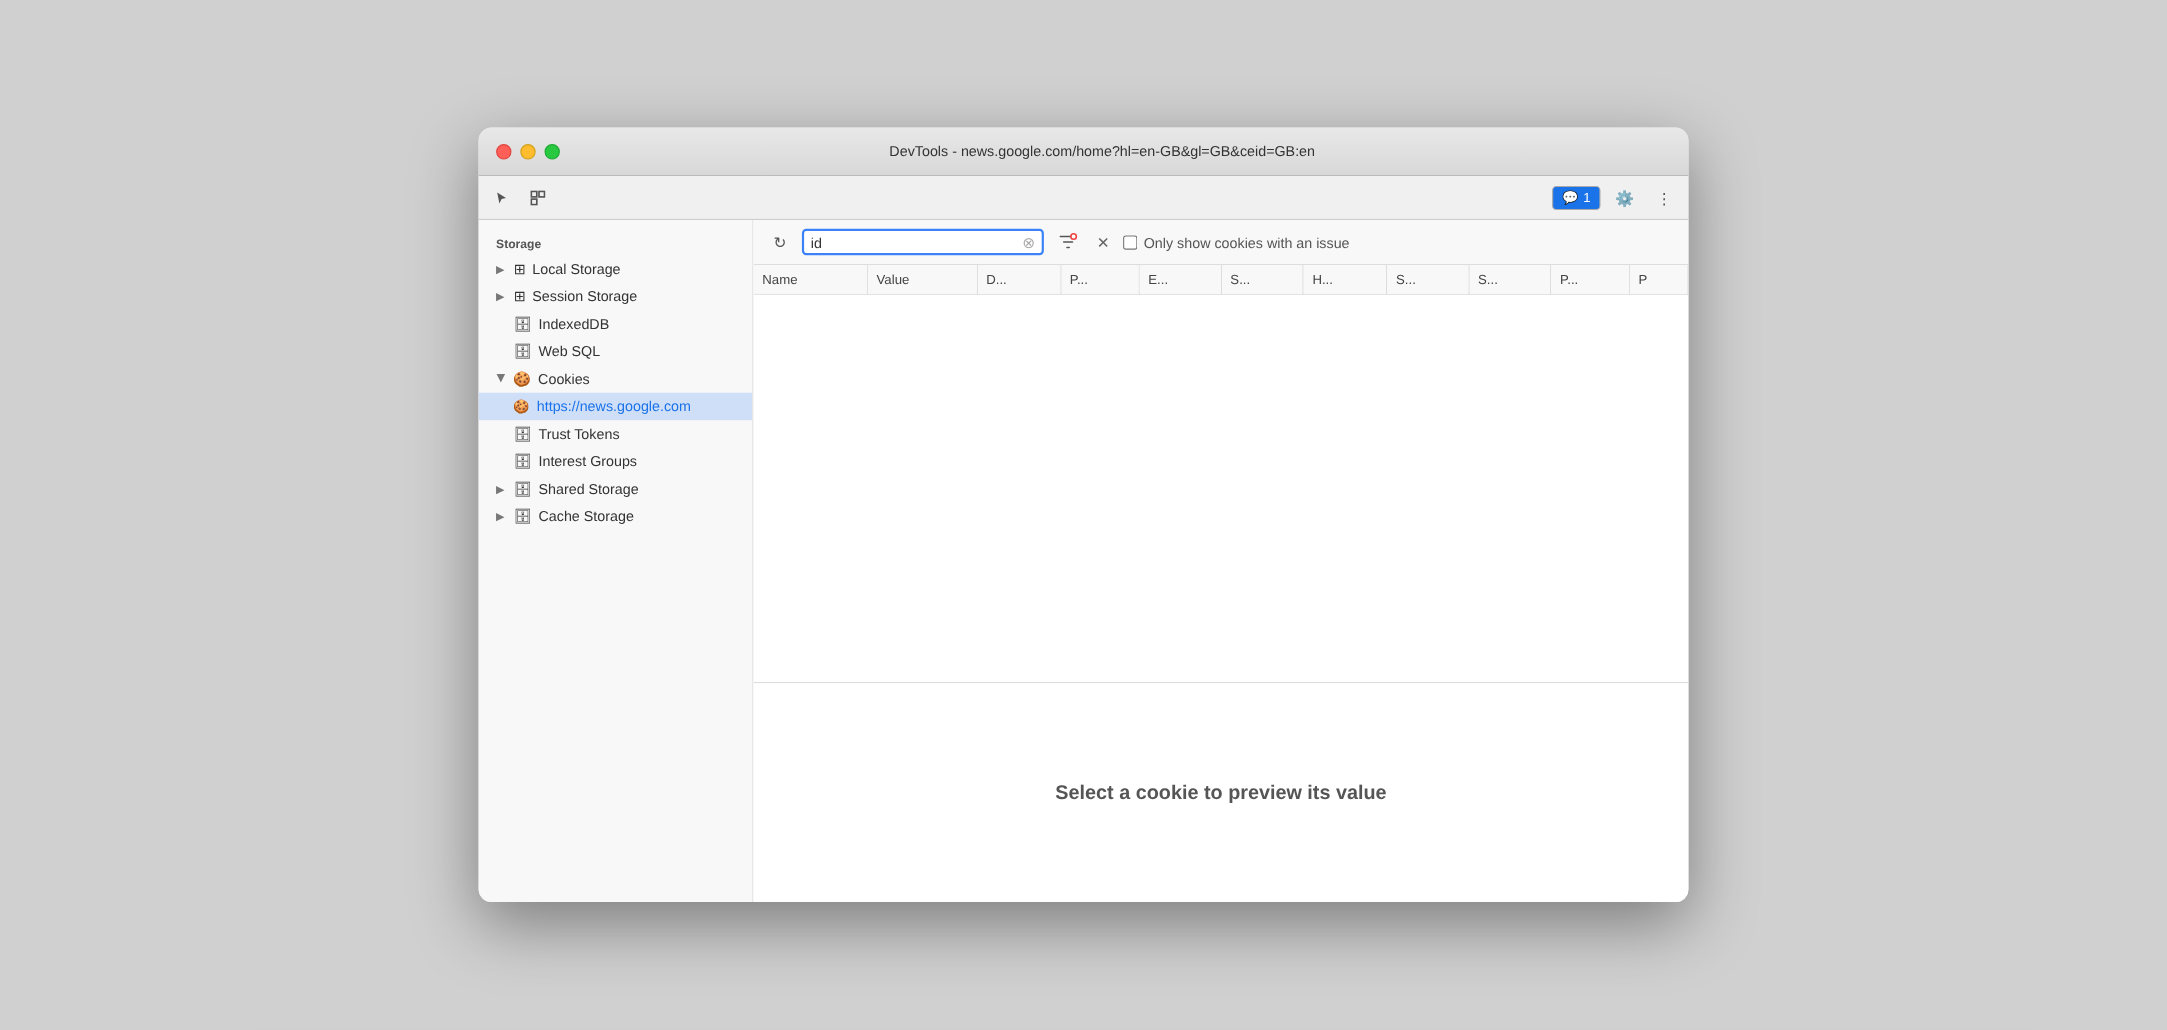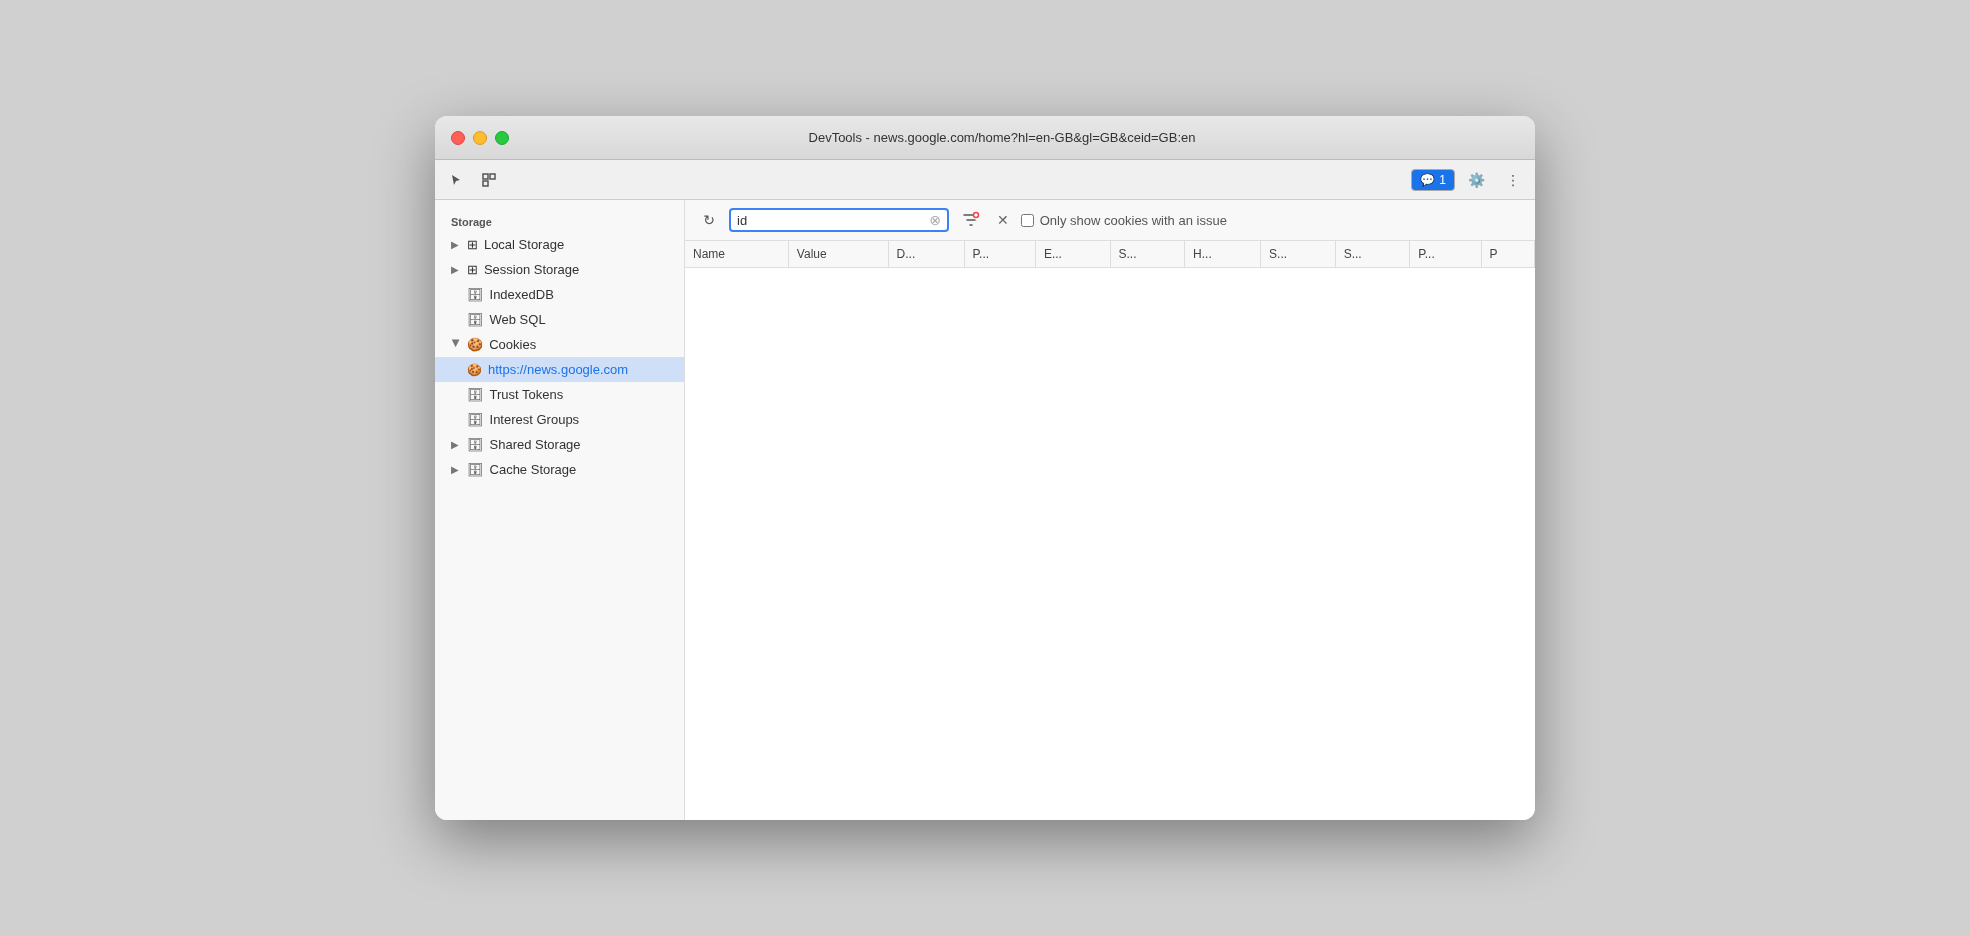--- a/index.html
+++ b/index.html
@@ -406,16 +406,19 @@
               <th>S...</th>
               <th>P...</th>
               <th>P</th>
             </tr>
           </thead>
           <tbody>
           </tbody>
         </table>
       </div>
 
+      <div class="preview-panel">
+        <span class="preview-text">Select a cookie to preview its value</span>
+      </div>
 
     </div>
   </div>
 </div>
 
 </body></html>

